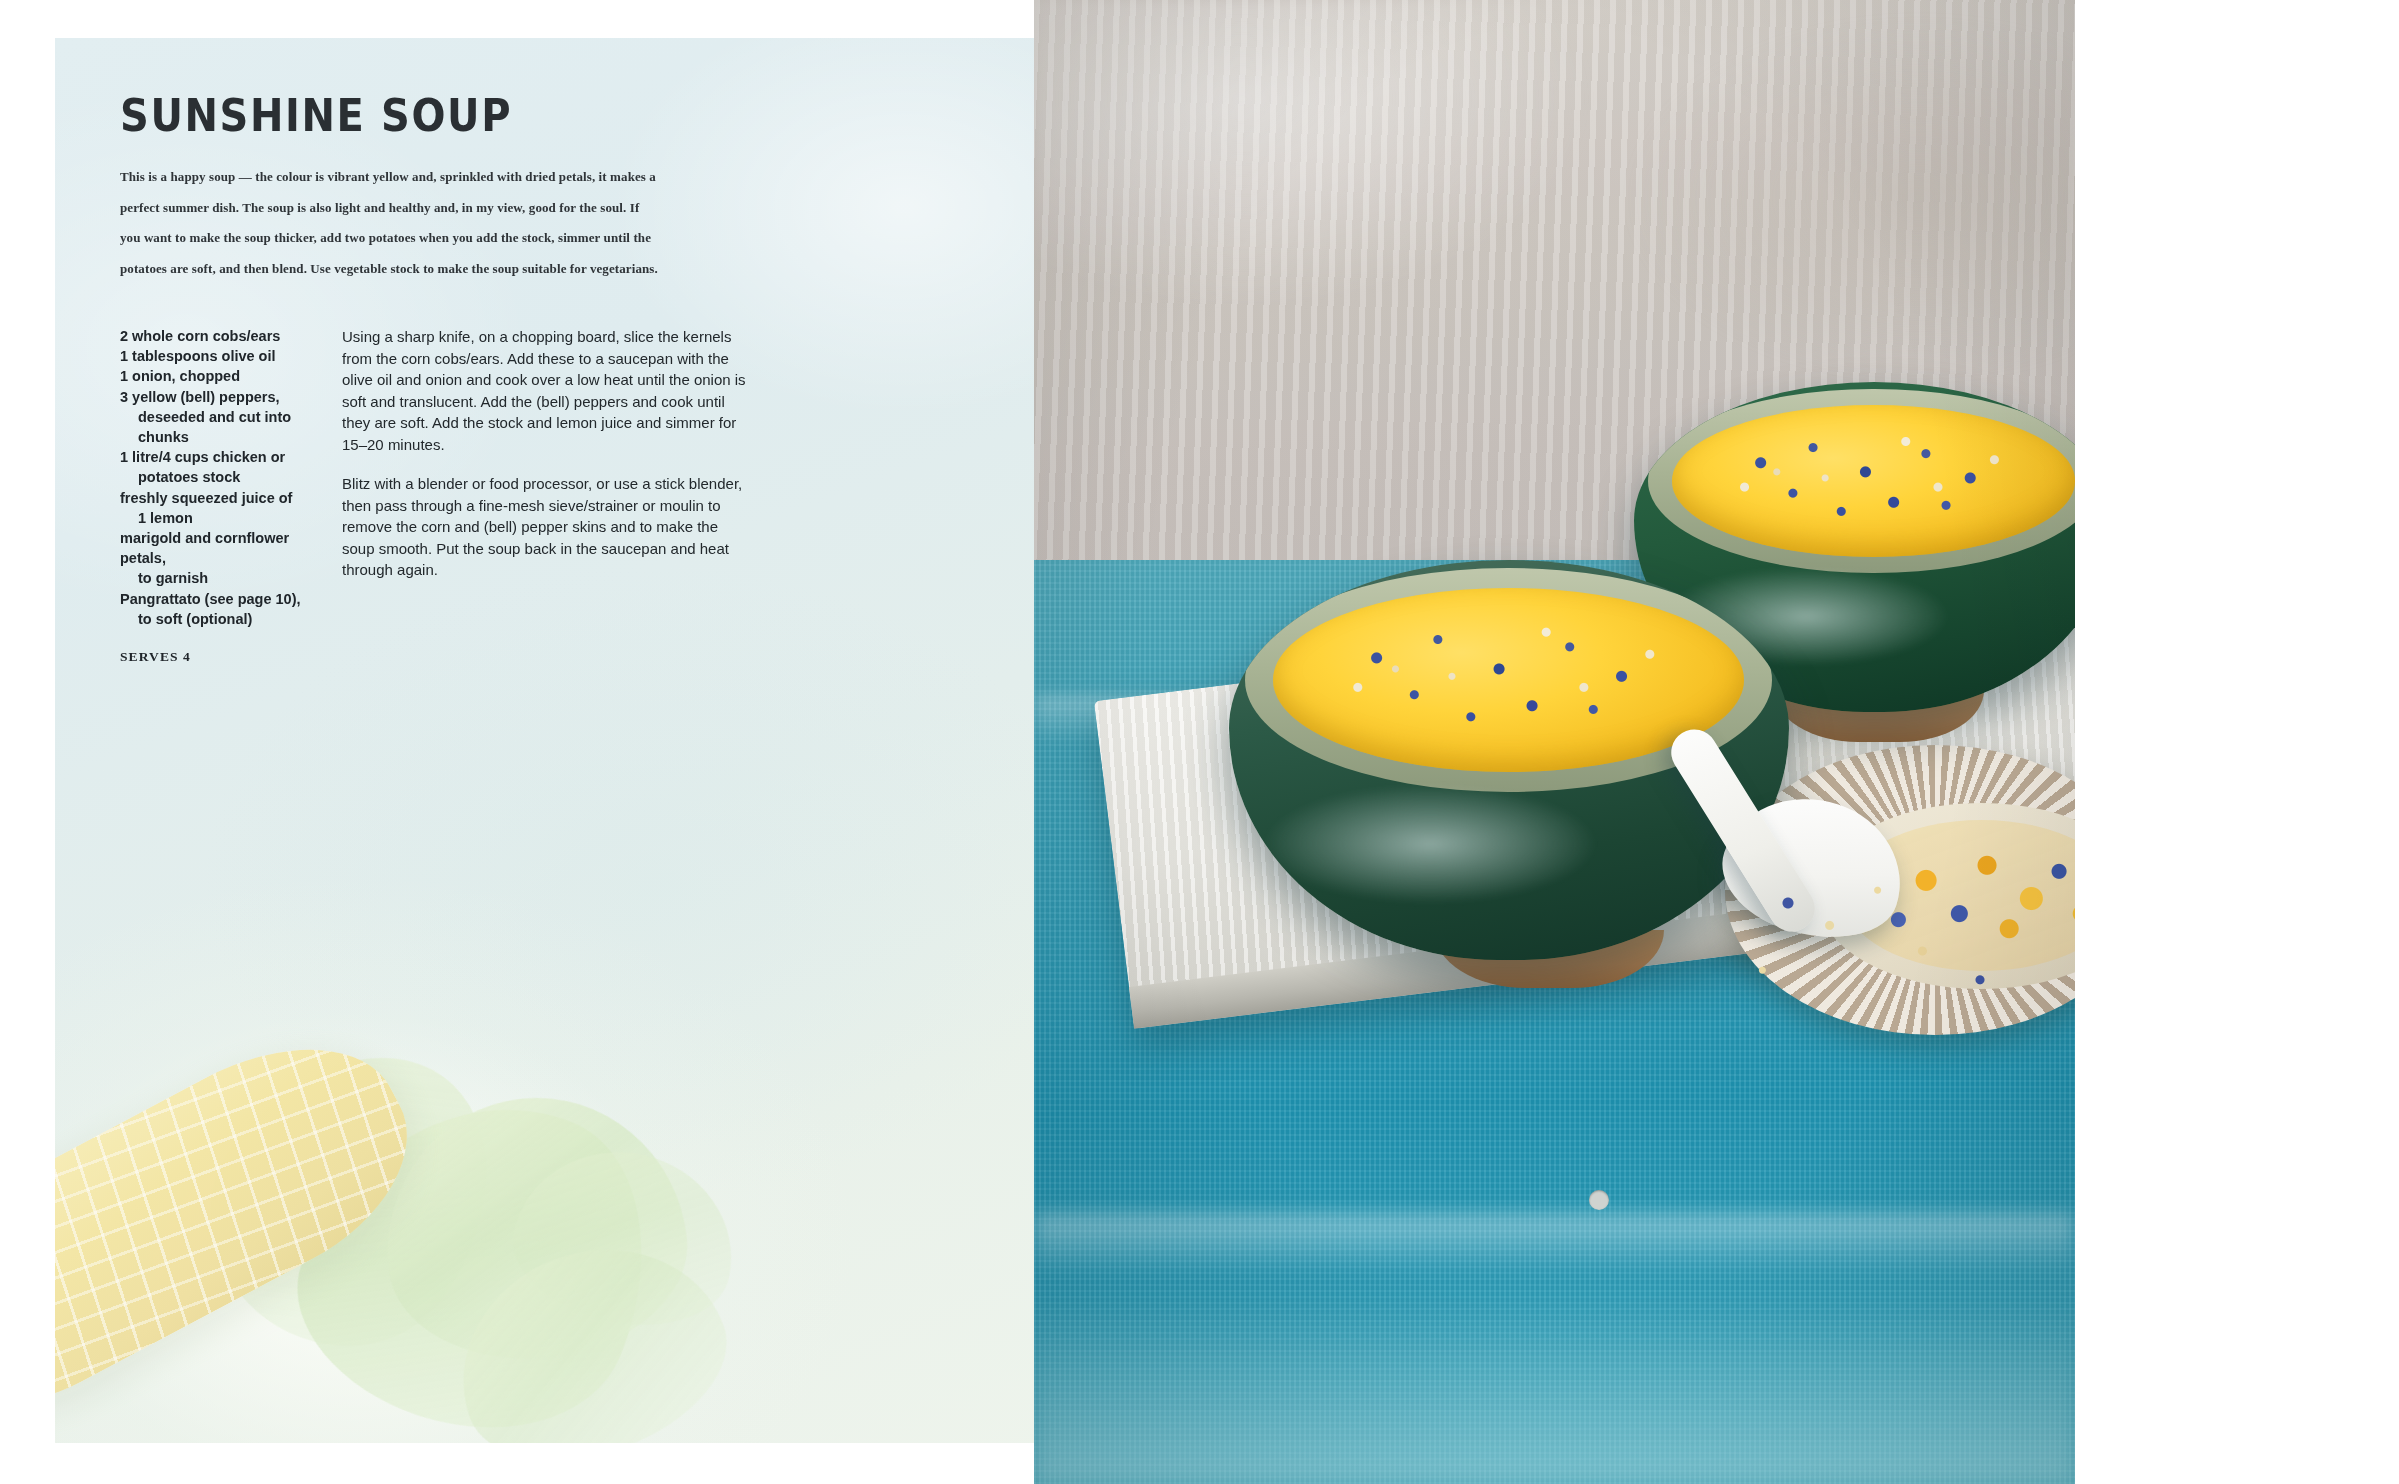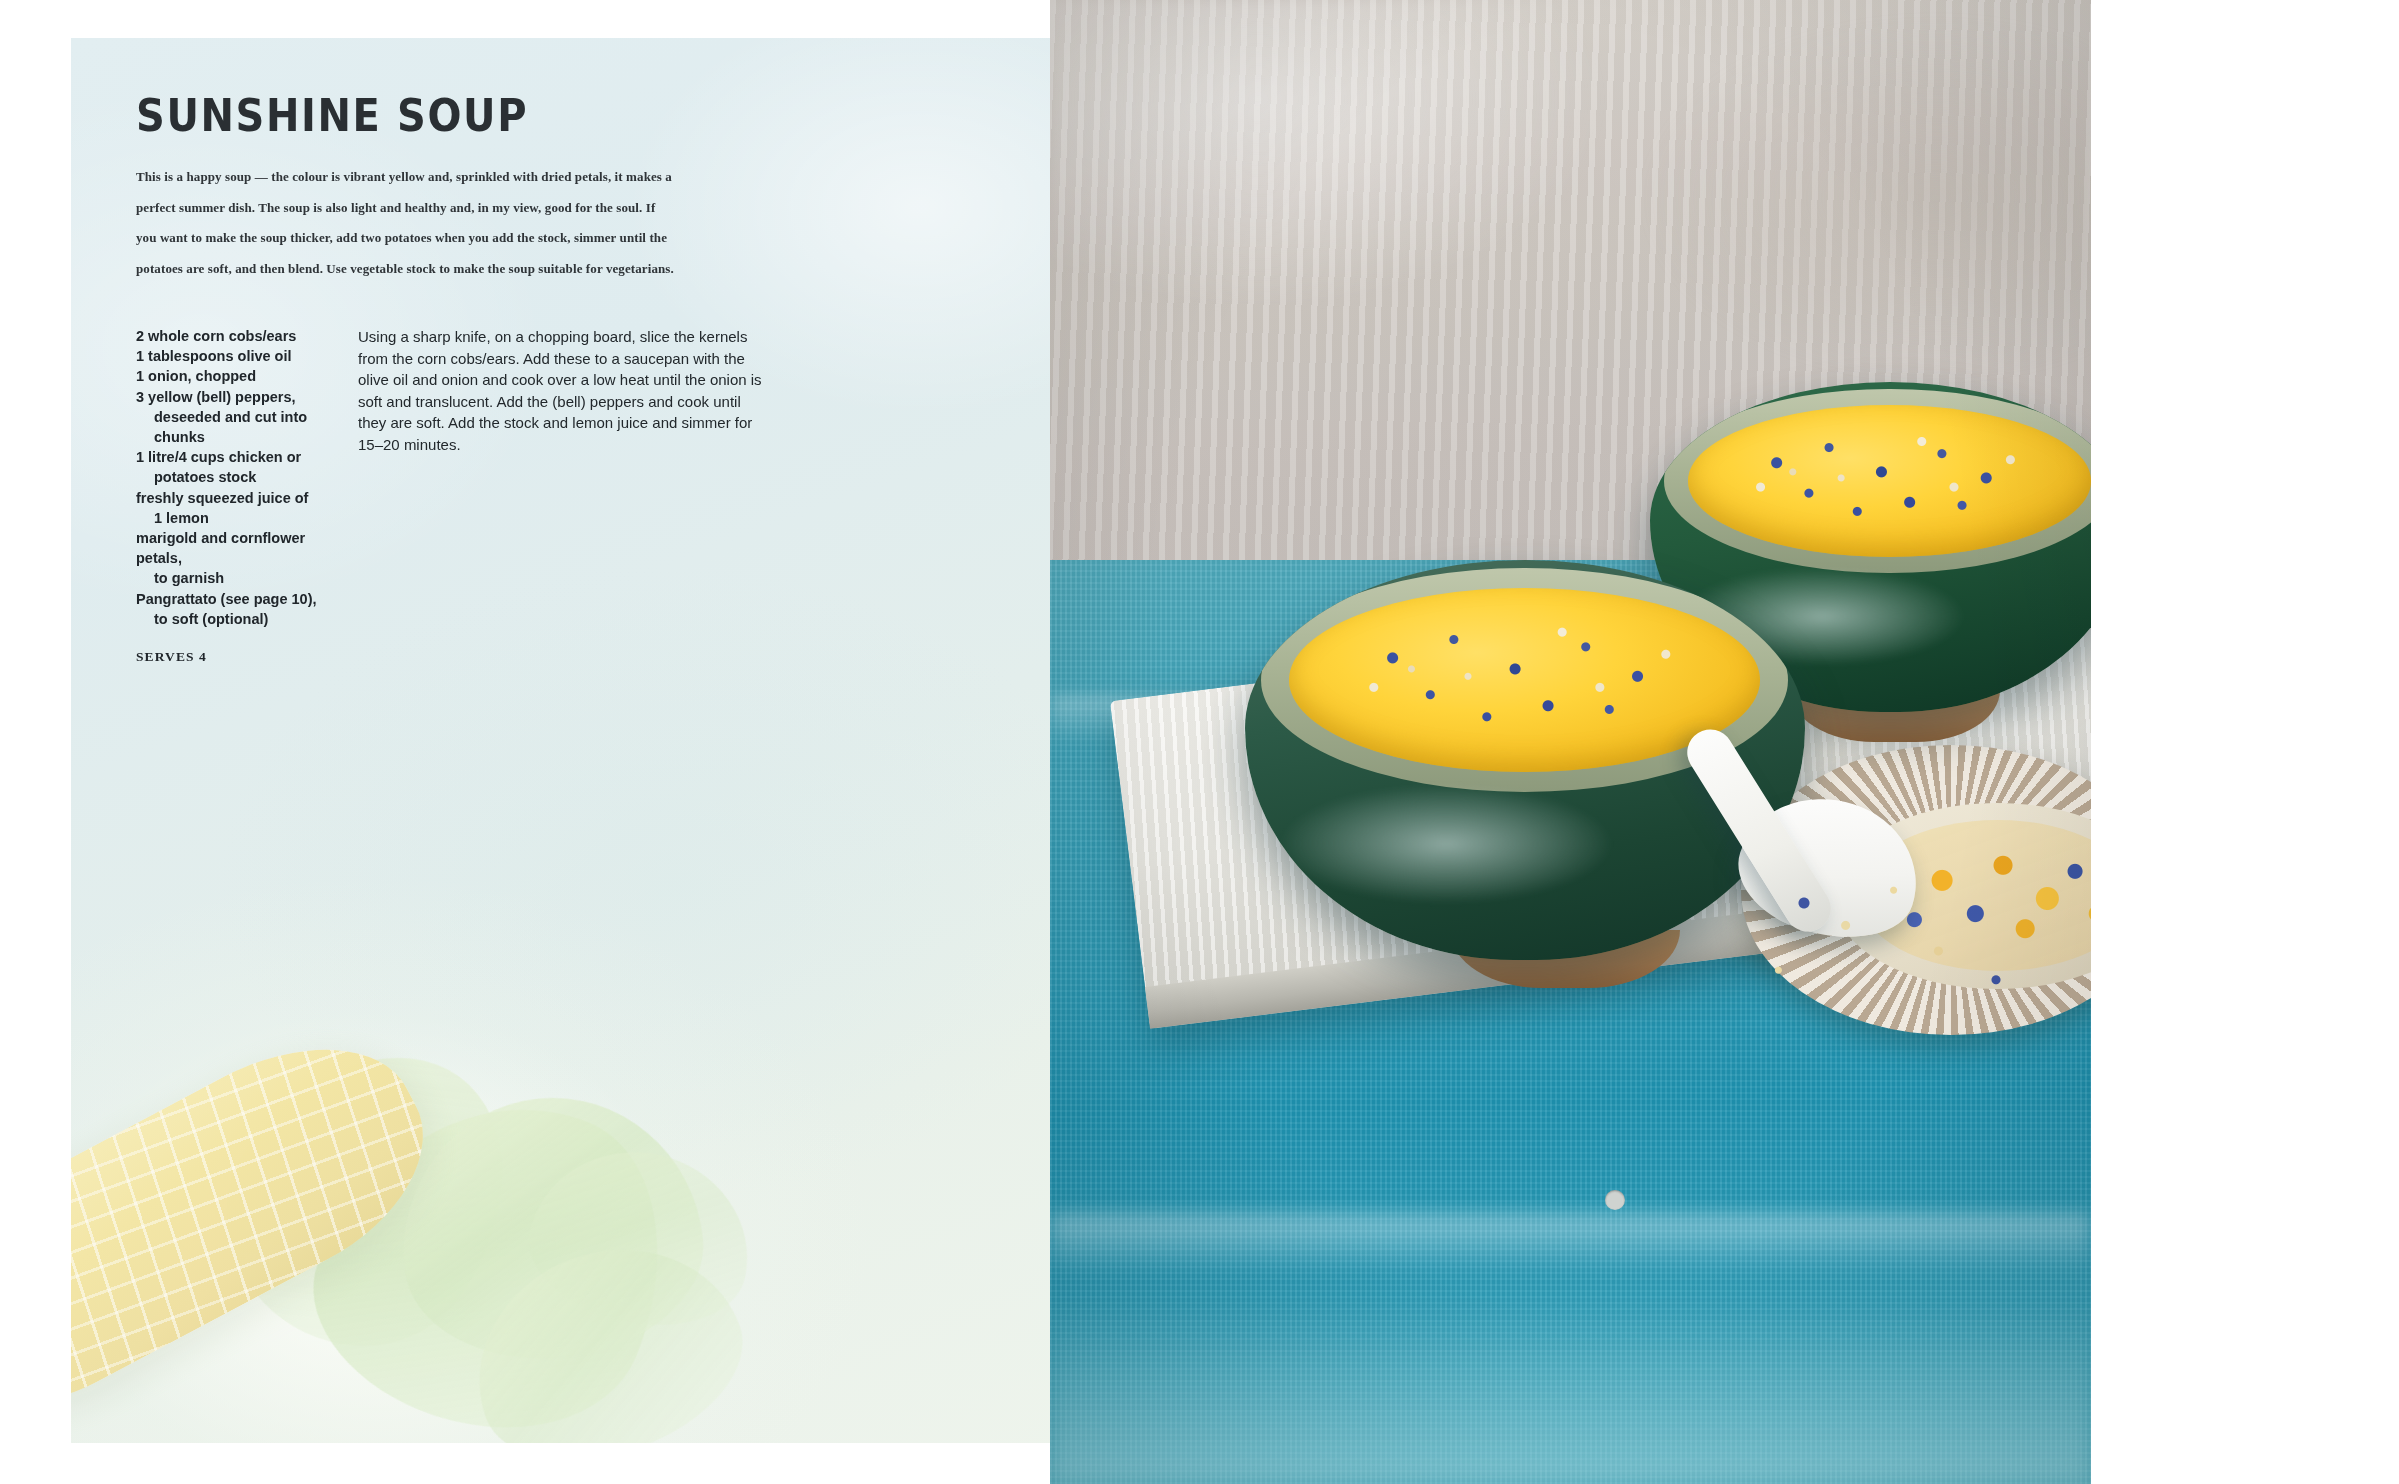--- a/index.html
+++ b/index.html
@@ -12,21 +12,20 @@
     height: 1484px;
     font-family: "Liberation Sans", sans-serif;
     overflow: hidden;
   }
   .spread {
     position: relative;
     width: 2075px;
     height: 1484px;
     display: flex;
     background: #ffffff;
-    padding-left: 16px;
   }
 
   
   .page-left {
     position: relative;
     width: 1195px;
     height: 1484px;
     background: #ffffff;
     overflow: hidden;
   }
@@ -419,20 +418,21 @@
             <div class="ing-line indent">1 lemon</div>
             <div class="ing-line">marigold and cornflower petals,</div>
             <div class="ing-line indent">to garnish</div>
             <div class="ing-line">Pangrattato (see page 10),</div>
             <div class="ing-line indent">to soft (optional)</div>
             <div class="serves">SERVES 4</div>
           </div>
 
           <div class="col-method">
             <p>Using a sharp knife, on a chopping board, slice the kernels from the corn cobs/ears. Add these to a saucepan with the olive oil and onion and cook over a low heat until the onion is soft and translucent. Add the (bell) peppers and cook until they are soft. Add the stock and lemon juice and simmer for 15–20 minutes.</p>
+            <p>Blitz with a blender or food processor, or use a stick blender, then pass through a fine-mesh sieve/strainer or moulin to remove the corn and (bell) pepper skins and to make the soup smooth. Put the soup back in the saucepan and heat through again.</p>
           </div>
         </div>
       </div>
     </div>
   </div>
 
   <div class="page-right">
     <div class="photo">
       <div class="wall">
         <div class="wall-blur"></div>

